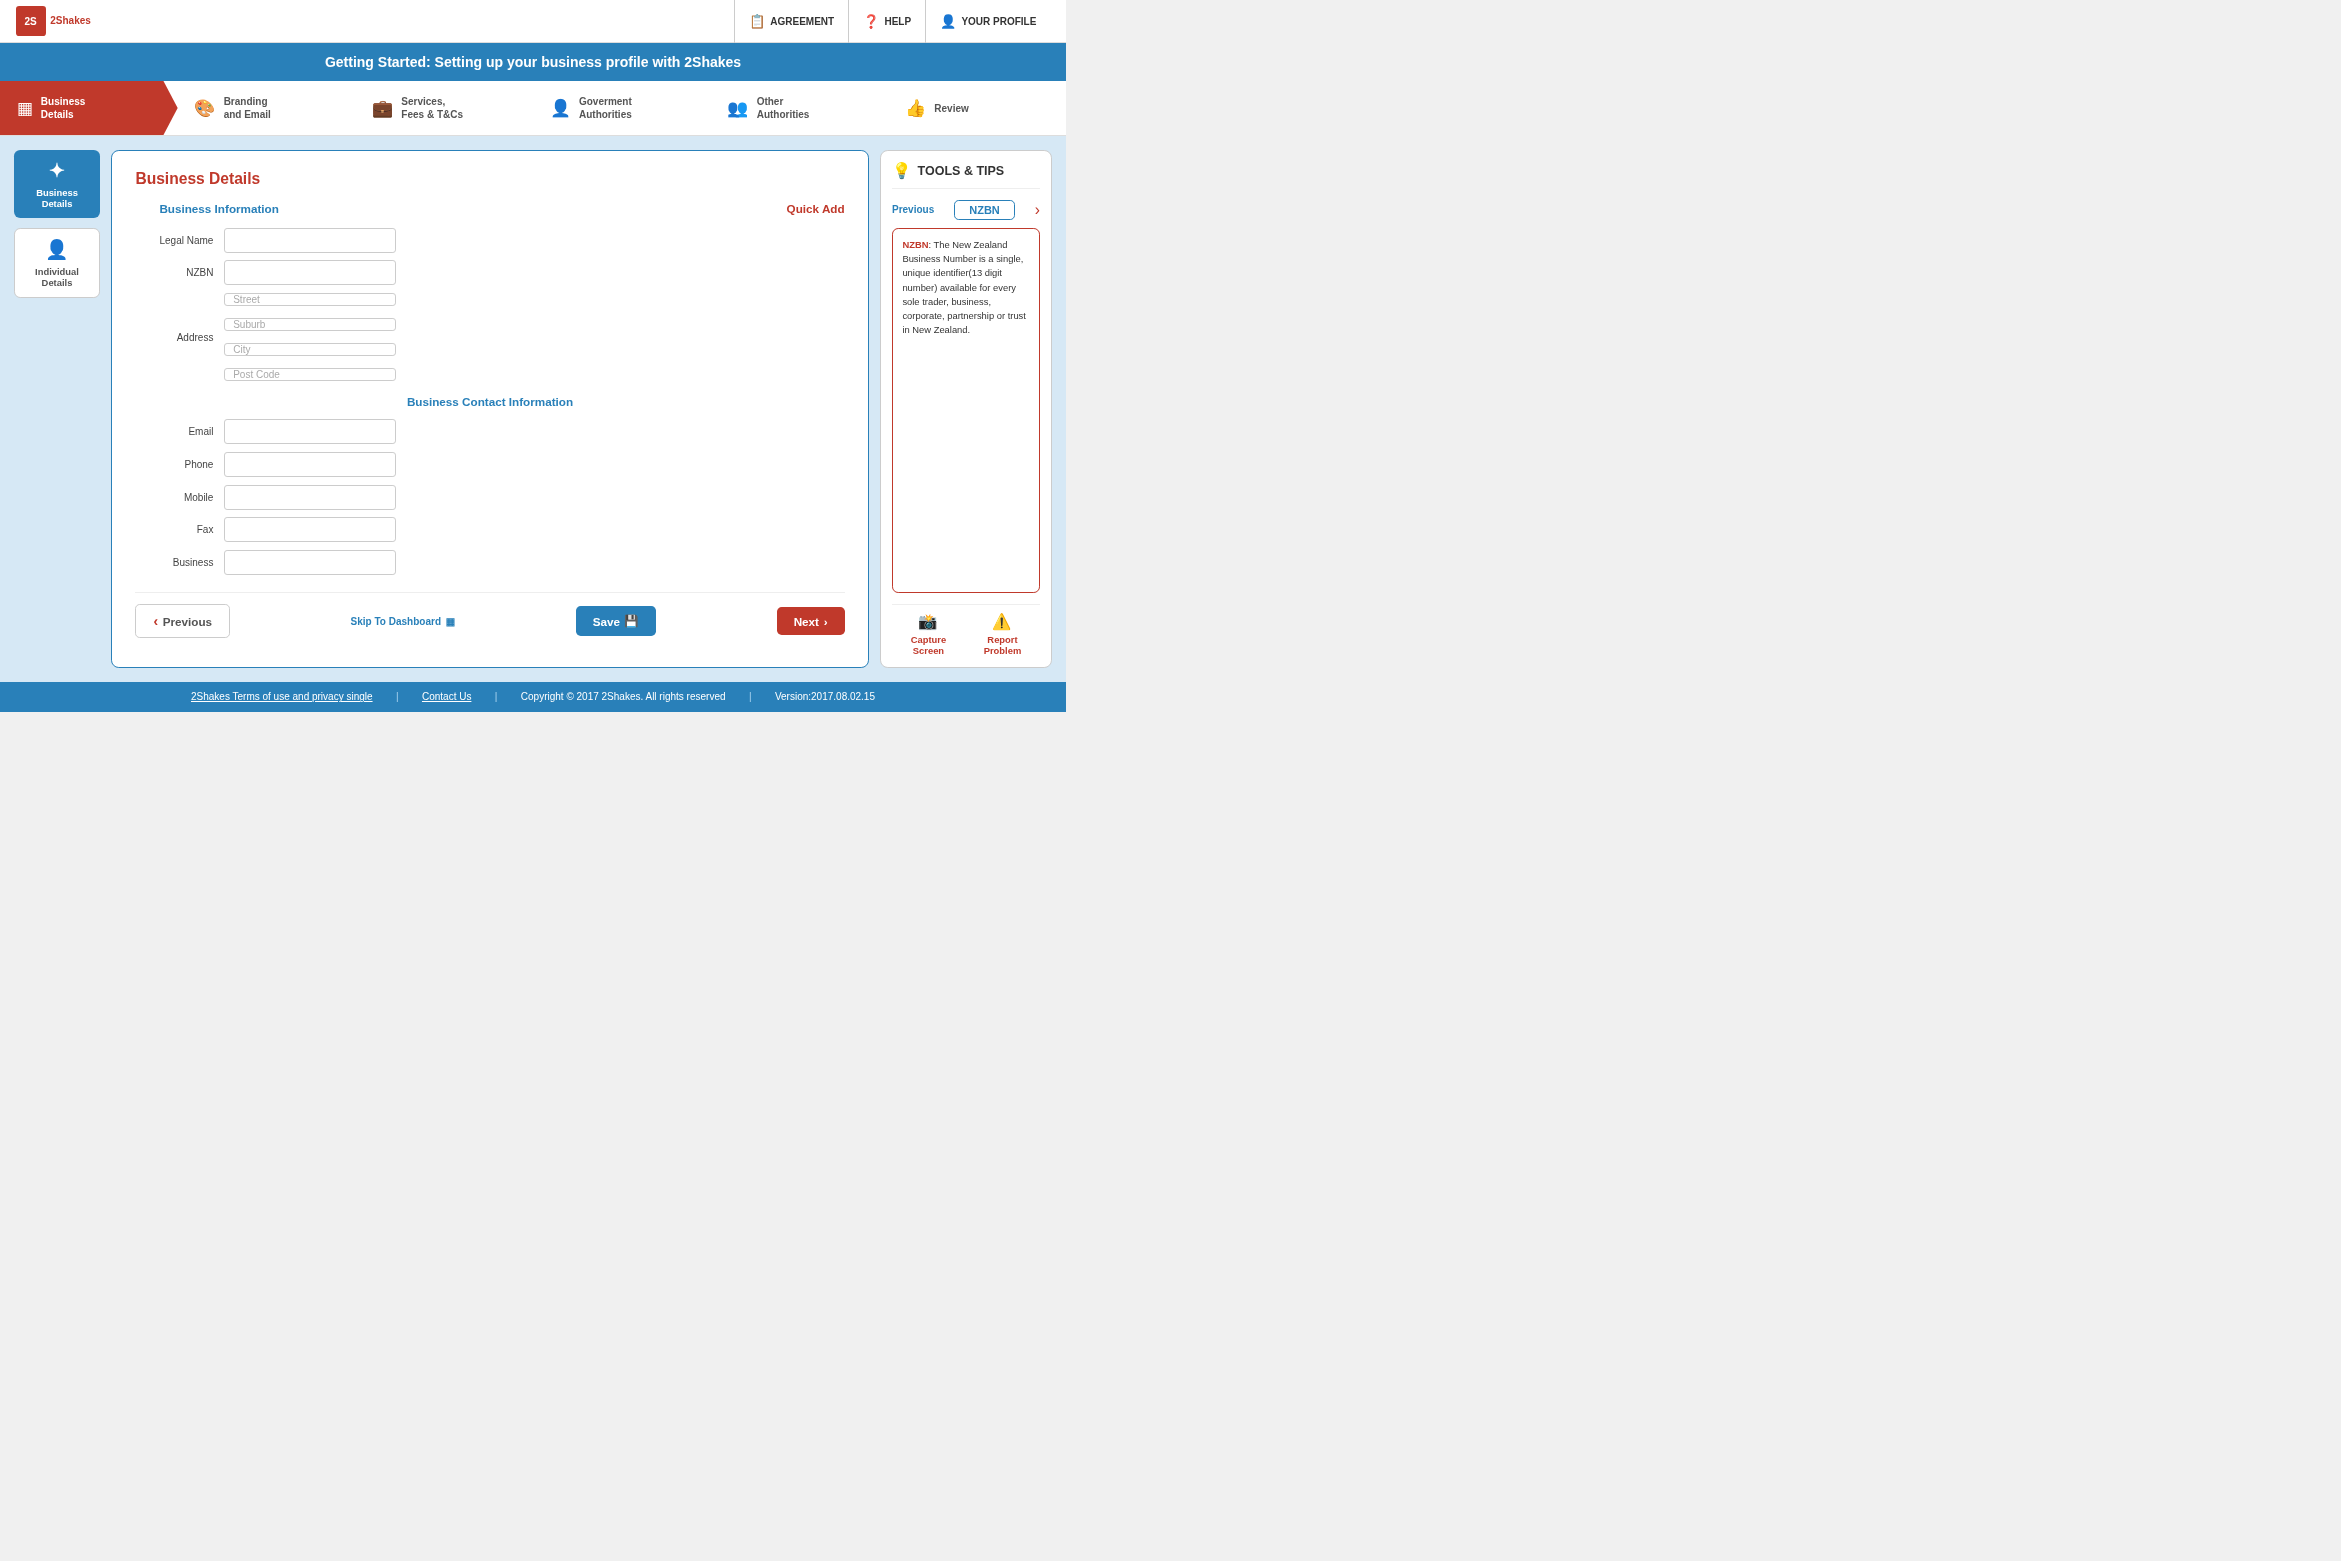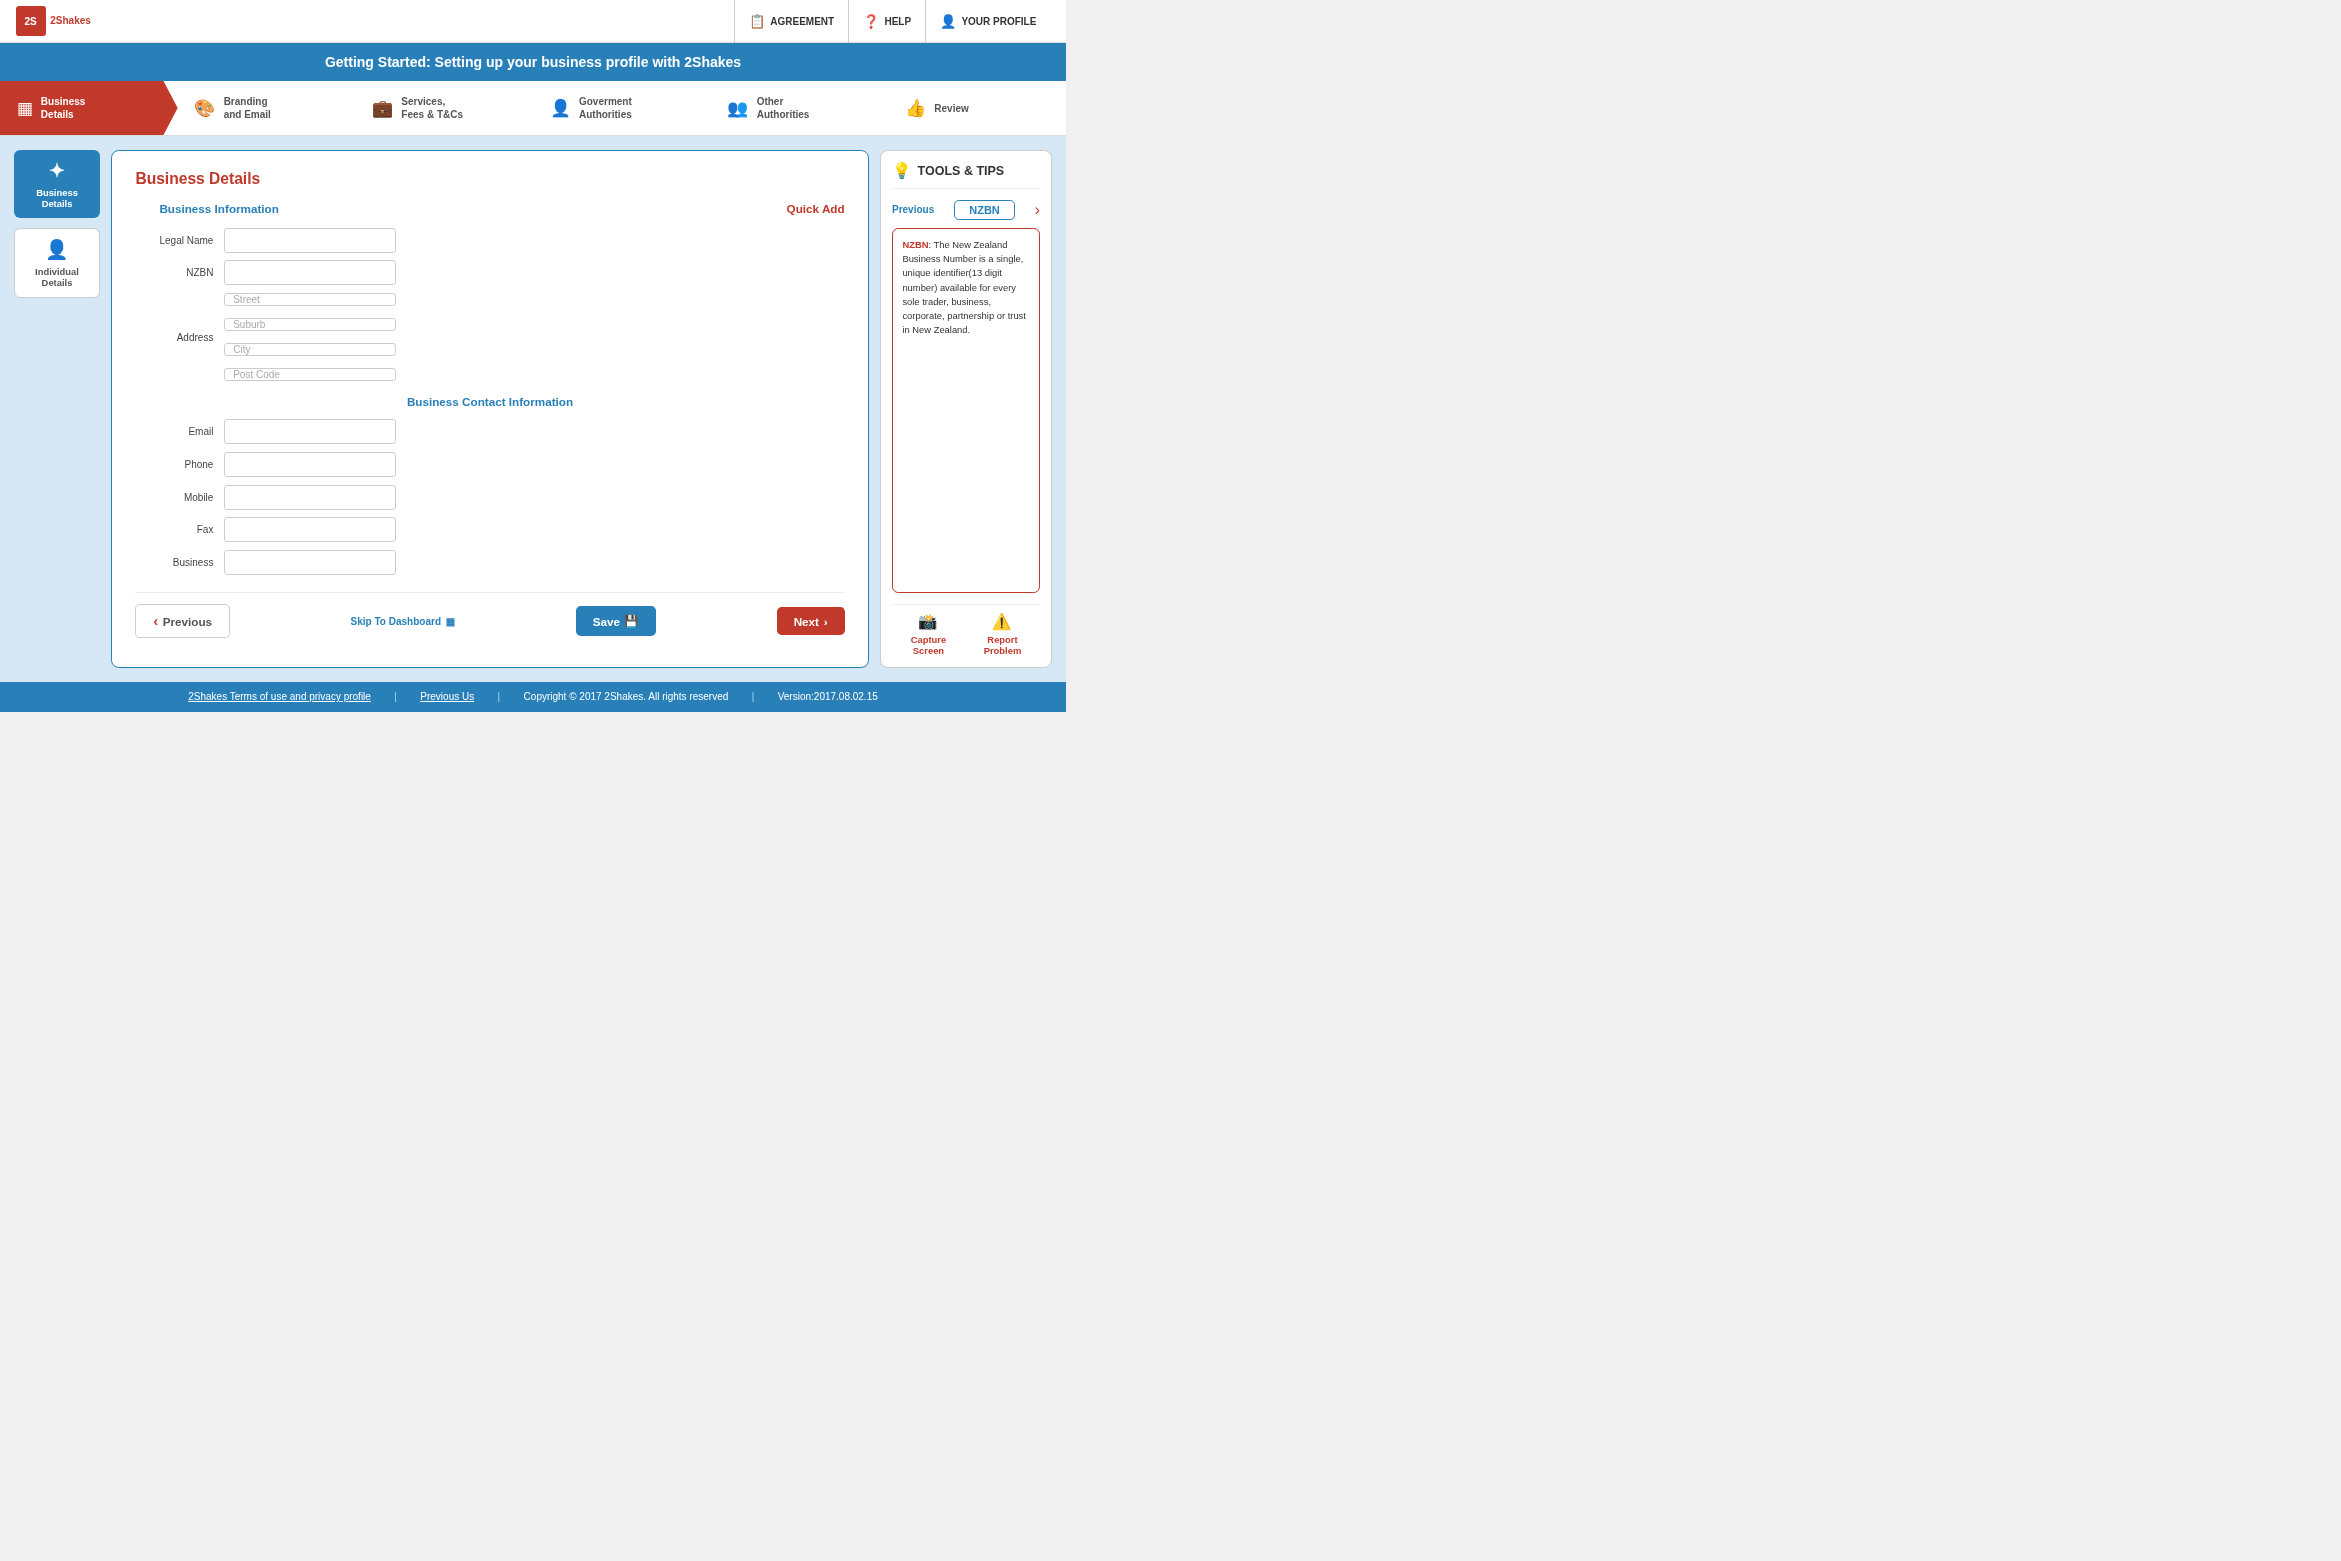--- a/index.html
+++ b/index.html
@@ -256,21 +256,21 @@
       <button class="tools-footer-btn">
         <span class="tools-footer-icon">⚠️</span>
         <span>Report<br>Problem</span>
       </button>
     </div>
   </div>
 
 </div>
 
 <div class="page-footer">
-  <span style="cursor:pointer; text-decoration:underline;">2Shakes Terms of use and privacy profile</span>
+  <span style="cursor:pointer; text-decoration:underline;">2Shakes Terms of use and privacy single</span>
   <span class="footer-sep">|</span>
-  <span style="cursor:pointer; text-decoration:underline;">Previous Us</span>
+  <span style="cursor:pointer; text-decoration:underline;">Contact Us</span>
   <span class="footer-sep">|</span>
   <span>Copyright © 2017 2Shakes. All rights reserved</span>
   <span class="footer-sep">|</span>
   <span>Version:2017.08.02.15</span>
 </div>
 
 
 </body></html>

